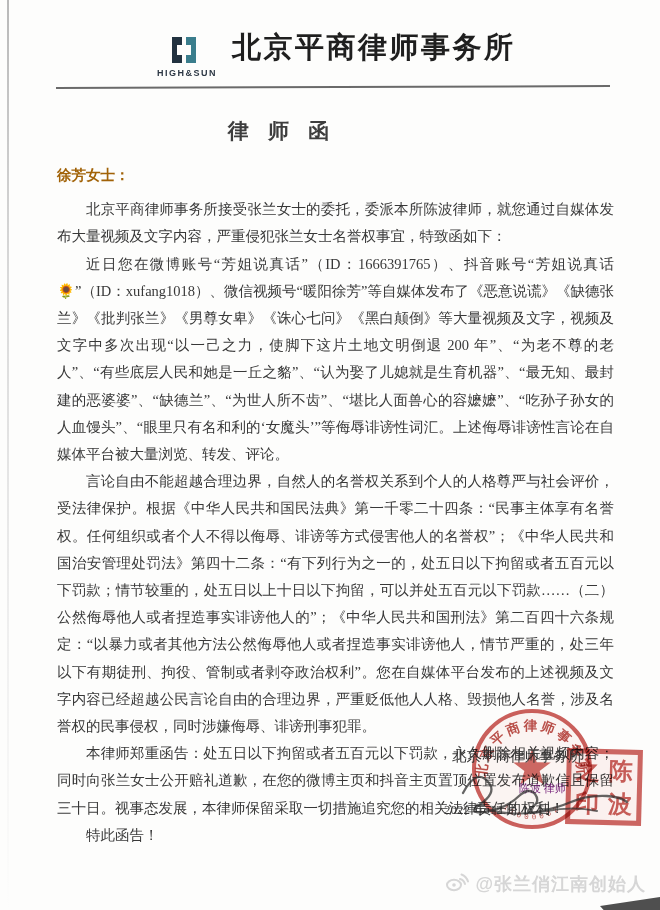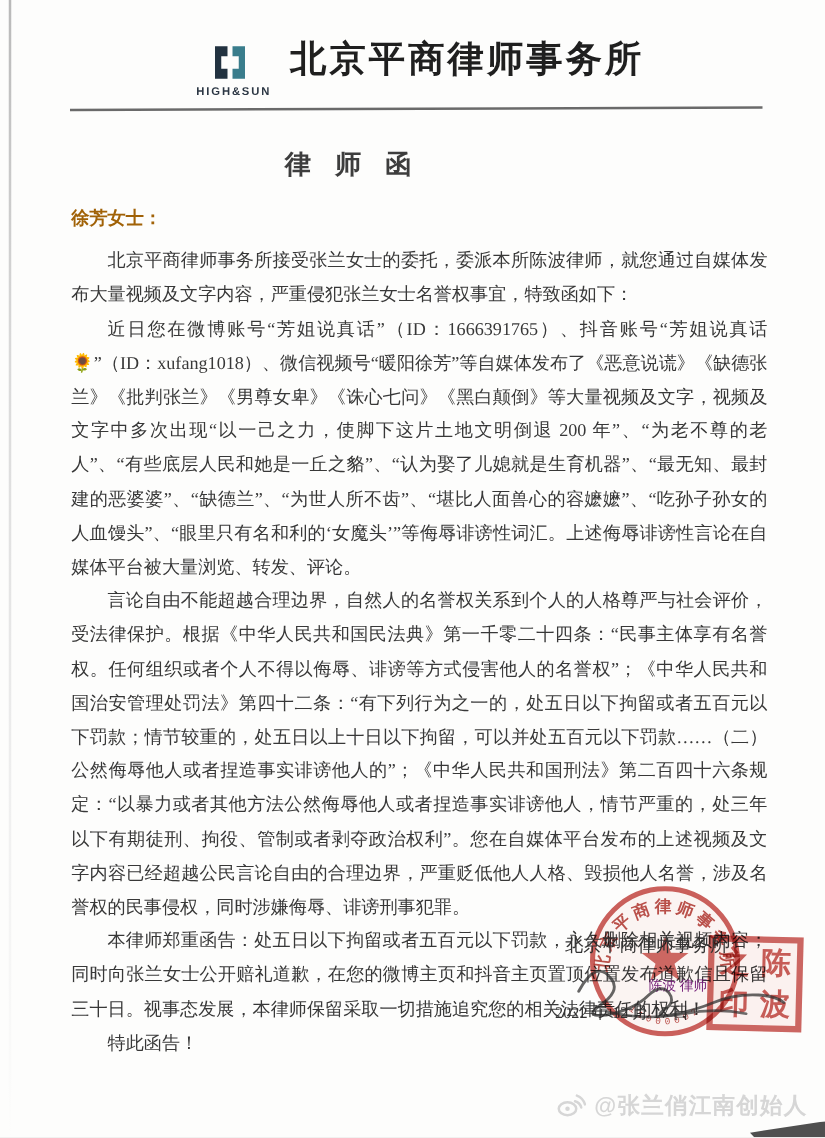--- a/index.html
+++ b/index.html
@@ -41,21 +41,21 @@
     display:grid;grid-template-columns:1fr 1fr;grid-template-rows:1fr 1fr;
     transform:rotate(1.5deg);background:rgba(215,80,70,.08);}
   .seal-square span{display:flex;align-items:center;justify-content:center;
     font-size:24px;font-weight:bold;color:rgba(180,38,32,.82);line-height:1;}
   
   .footer{position:absolute;left:30px;top:826px;}
   .footer .cn{font-size:12.5px;color:#3c3c3c;line-height:16px;}
   .footer .en{font-family:"Liberation Mono","DejaVu Sans Mono",monospace;
     font-size:10.5px;color:#4a4a4a;line-height:13.5px;}
   
-  .watermark{position:absolute;right:14px;top:872px;display:flex;align-items:center;gap:6px;
+  .watermark{position:absolute;right:14px;top:872px;display:flex;gap:6px;
     color:#d6d6d6;font-size:18px;font-weight:bold;letter-spacing:1px;
     font-family:"Liberation Sans",sans-serif;white-space:nowrap;}
   .corner-fold{position:absolute;right:0;bottom:0;width:60px;height:13px;background:#4f4f4f;
     clip-path:polygon(0 70%,100% 0,100% 100%,6% 100%);}
 </style>
 </head>
 <body>
 
 <div class="stage">
   <div class="page-edge"></div>

